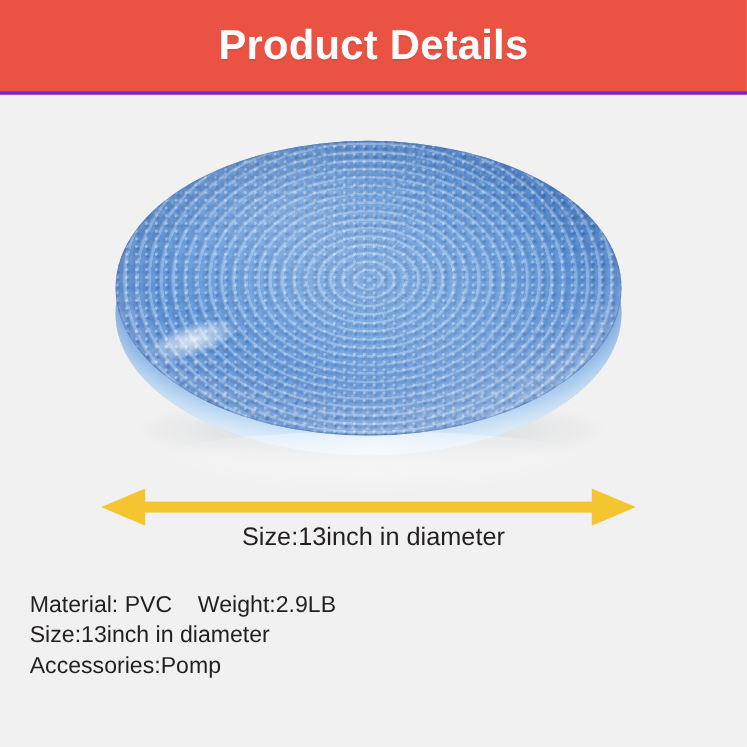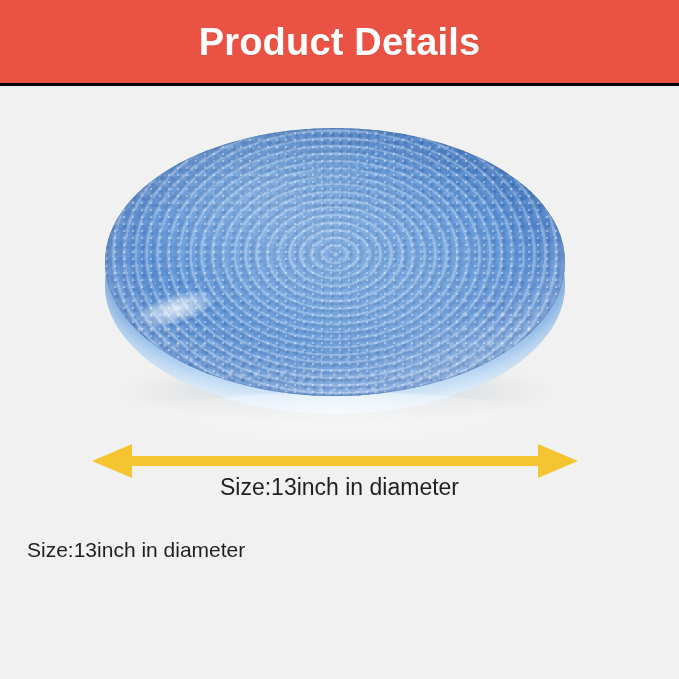--- a/index.html
+++ b/index.html
@@ -22,21 +22,21 @@
   }
 
   
   .banner {
     position: absolute;
     left: 0;
     top: 0;
     width: 679px;
     height: 86px;
     background: #ea5244;
-    border-bottom: 3px solid #000000;
+    border-bottom: 3px solid #6d28d9;
     box-sizing: border-box;
     display: flex;
     align-items: center;
     justify-content: center;
   }
   .banner-title {
     color: #ffffff;
     font-size: 38px;
     font-weight: bold;
     letter-spacing: 0.2px;
@@ -321,16 +321,18 @@
       <g fill="#f5c531">
         <polygon points="0,17 40,0 40,34"></polygon>
         <polygon points="486,17 446,0 446,34"></polygon>
         <rect x="34" y="12" width="418" height="10"></rect>
       </g>
     </svg>
     <div class="dimension-caption">Size:13inch in diameter</div>
   </div>
 
   <div class="specs">
+    <div class="spec-line">Material: PVC    Weight:2.9LB</div>
     <div class="spec-line">Size:13inch in diameter</div>
+    <div class="spec-line">Accessories:Pomp</div>
   </div>
 
 </div>
 
 </body></html>

